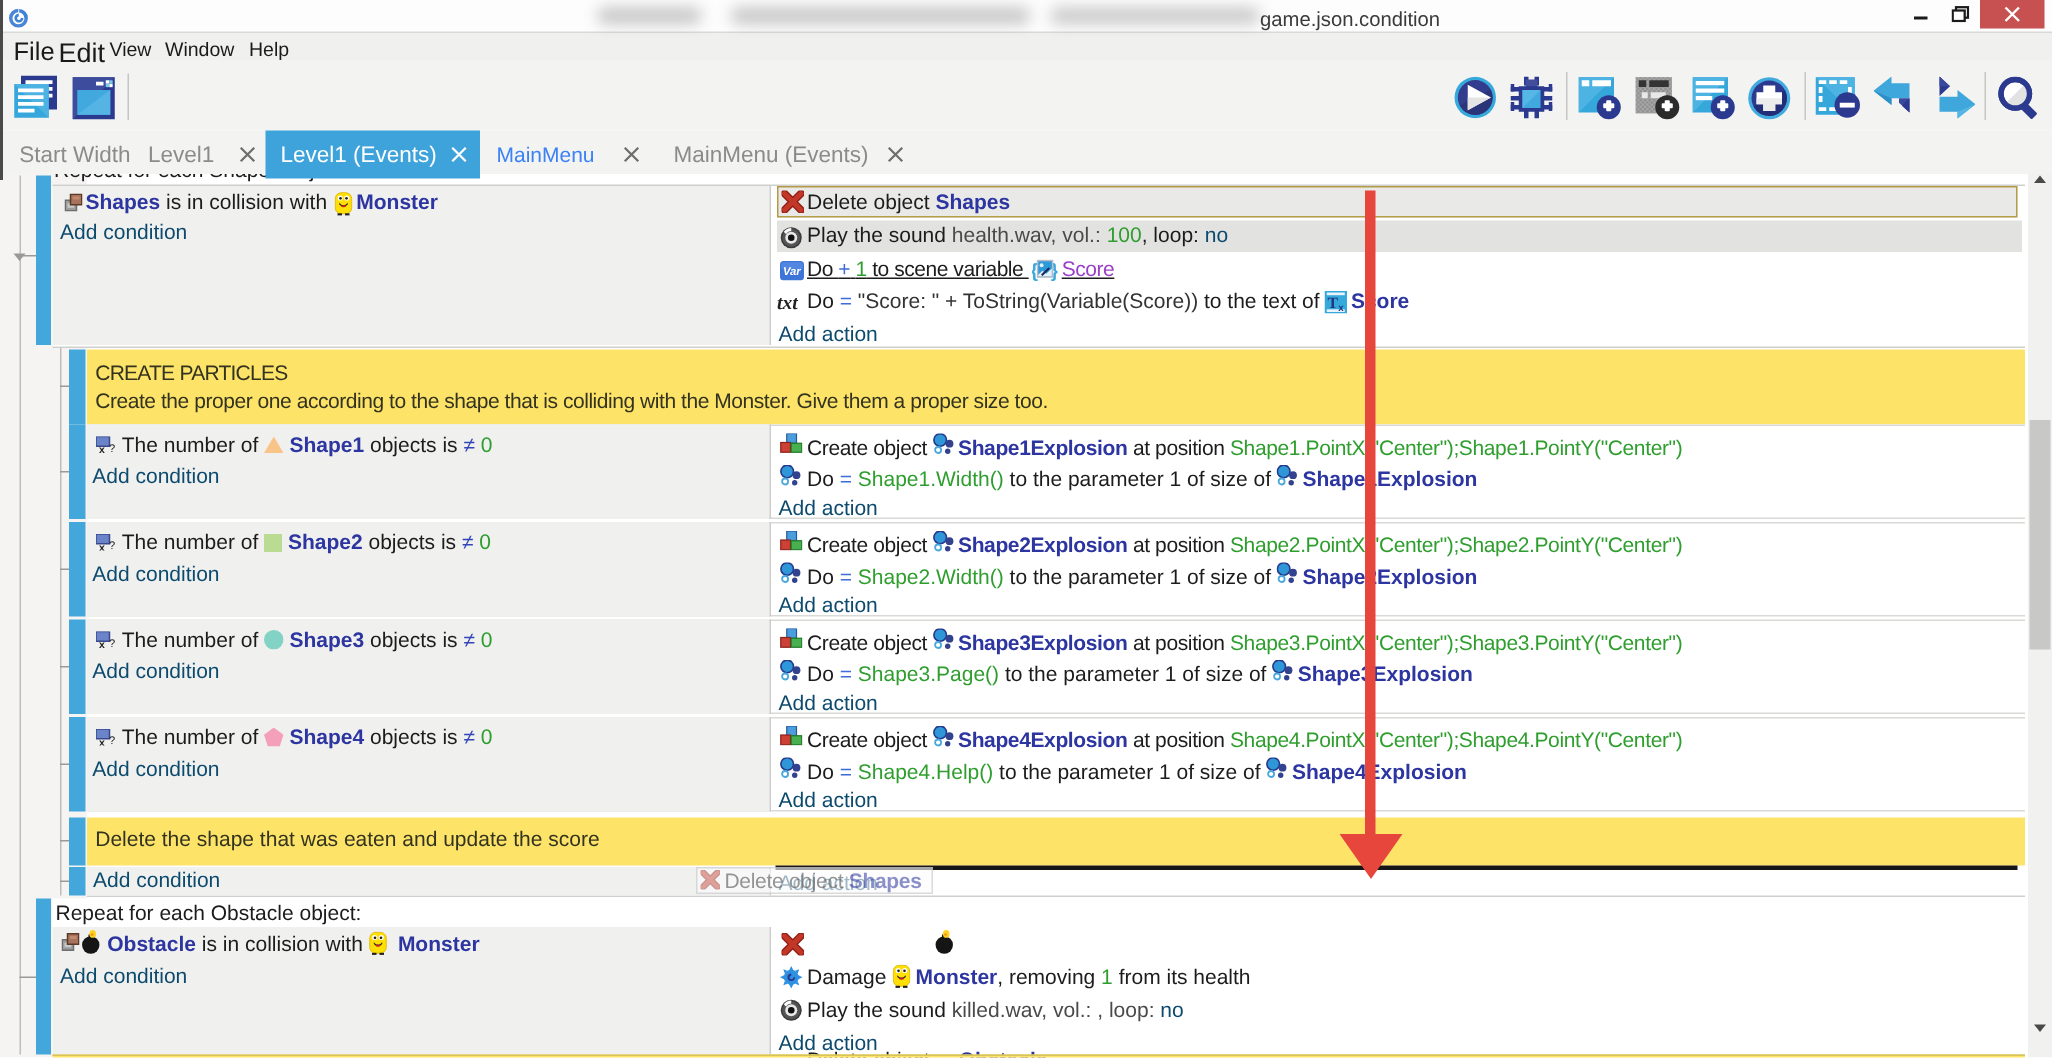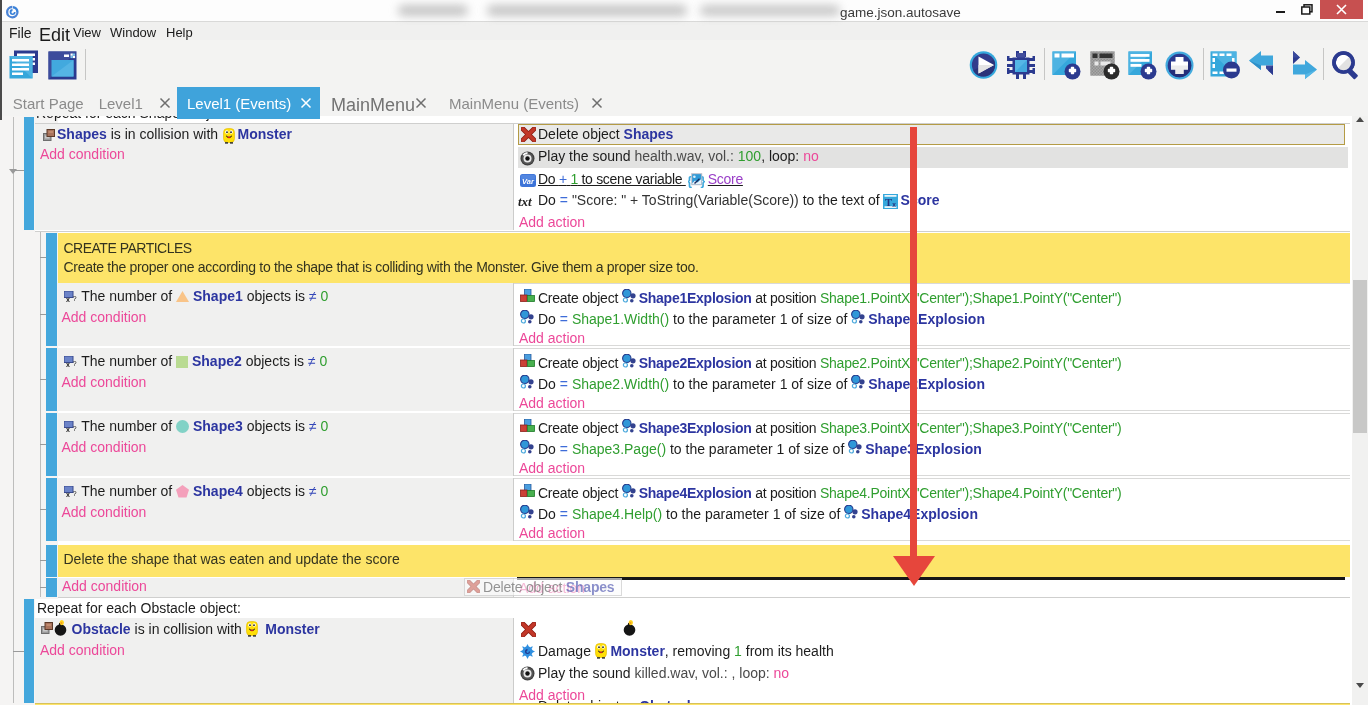--- a/index.html
+++ b/index.html
@@ -1,21 +1,21 @@
 <!DOCTYPE html>
 <html><head>
 <meta charset="utf-8">
 <style>
 html,body{margin:0;padding:0;}
 body{width:1368px;height:705px;position:relative;overflow:hidden;background:#fff;font-family:"Liberation Sans",sans-serif;}
 .abs{position:absolute;}
 .t{position:absolute;font-size:14px;line-height:15px;white-space:nowrap;color:#1c1c1c;}
 .b{font-weight:bold;color:#2c35a0;}
 .g{color:#2f9e2f;}
-.gr{color:#ec4899;text-align:right;}
+.gr{color:#0c4a6e;text-align:right;}
 .pg{color:#4a4a4a;}
 .pu{color:#9a3fc8;}
 .op{color:#3e6cd8;}
 .ic{position:absolute;}
 </style>
 </head>
 <body>
 
 <div class="abs" id="panel" style="left:0;top:112px;width:1368px;height:593px;background:#fff;z-index:1;"></div>
 <div class="abs" style="left:0;top:112px;width:58px;height:593px;background:#f5f4f3;z-index:1;"></div>
@@ -357,33 +357,33 @@
 
 <svg class="abs" style="left:5px;top:5px;z-index:11;" width="15" height="14" viewBox="0 0 15 14">
     <path d="M7.8 1 A6 6 0 0 1 13.6 7 L11.2 7 A3.6 3.6 0 0 0 7.8 3.4 Z" fill="#3b82d8"></path>
     <path d="M13.6 7 A6.3 6.3 0 1 1 7.2 0.8 L7.2 3.2 A4 4 0 1 0 11.3 7 Z" fill="#2a6fd0" opacity="0.85"></path>
     <path d="M10.6 7 A3 3 0 1 1 7.5 4 L7.5 6 A1.2 1.2 0 1 0 8.8 7 Z" fill="#3b82d8"></path>
   </svg>
 
 <div class="abs" style="left:398px;top:5px;width:70px;height:11px;background:#a2a2a2;border-radius:6px;filter:blur(5px);opacity:0.62;z-index:11;"></div>
 <div class="abs" style="left:487px;top:5px;width:200px;height:11px;background:#a2a2a2;border-radius:6px;filter:blur(5px);opacity:0.62;z-index:11;"></div>
 <div class="abs" style="left:700px;top:5px;width:140px;height:11px;background:#a2a2a2;border-radius:6px;filter:blur(5px);opacity:0.58;z-index:11;"></div>
-<div class="abs" style="left:840px;top:4.5px;z-index:12;font-size:13.5px;color:#3a3a3a;white-space:nowrap;">game.json.autosave</div>
+<div class="abs" style="left:840px;top:4.5px;z-index:12;font-size:13.5px;color:#3a3a3a;white-space:nowrap;">game.json.condition</div>
 
 <div class="abs" style="left:1275.5px;top:10.8px;width:9px;height:2.3px;background:#1a1a1a;z-index:12;"></div>
 <svg class="abs" style="left:1300.5px;top:3.5px;z-index:12;" width="12" height="11" viewBox="0 0 12 11">
     <rect x="3" y="0.8" width="8" height="7" fill="none" stroke="#1a1a1a" stroke-width="1.5"></rect>
     <rect x="0.8" y="3" width="8" height="7" fill="#fdfdfd" stroke="#1a1a1a" stroke-width="1.5"></rect>
   </svg>
 <div class="abs" style="left:1319.5px;top:0;width:43px;height:19.2px;background:#c75050;z-index:12;"></div>
 <svg class="abs" style="left:1335.5px;top:4.2px;z-index:13;" width="11" height="11" viewBox="0 0 11 11">
     <path d="M1 1 L10 10 M10 1 L1 10" stroke="#fff" stroke-width="1.6"></path>
   </svg>
 
-<div class="abs" style="left:9px;top:25px;z-index:11;font-size:14px;color:#1a1a1a;">File</div>
+<div class="abs" style="left:9px;top:25px;z-index:11;font-size:17px;color:#1a1a1a;">File</div>
 <div class="abs" style="left:39px;top:25px;z-index:11;font-size:18px;color:#1a1a1a;">Edit</div>
 <div class="abs" style="left:73px;top:25px;z-index:11;font-size:13px;color:#1a1a1a;">View</div>
 <div class="abs" style="left:110px;top:25px;z-index:11;font-size:13px;color:#1a1a1a;">Window</div>
 <div class="abs" style="left:166px;top:25px;z-index:11;font-size:13px;color:#1a1a1a;">Help</div>
 
 <svg class="abs" style="left:9px;top:50px;z-index:11;" width="30" height="29" viewBox="0 0 30 29">
     <rect x="5" y="0.5" width="24" height="22.5" fill="#2b3a8f"></rect>
     <rect x="8" y="3.5" width="18" height="2.5" fill="#fff"></rect>
     <rect x="8" y="8" width="18" height="2.5" fill="#fff"></rect>
     <rect x="8" y="12.5" width="18" height="2.5" fill="#fff"></rect>
@@ -509,30 +509,30 @@
   </svg>
 <div class="abs" style="left:1322.5px;top:48px;width:1px;height:32px;background:#c6c6c5;z-index:11;"></div>
 <svg class="abs" style="left:1331px;top:51px;z-index:11;" width="30" height="29" viewBox="0 0 30 29">
     <circle cx="12.5" cy="11.5" r="9.5" fill="#fff" stroke="#2b3a8f" stroke-width="3.6"></circle>
     <path d="M5.8 18.2 A9.5 9.5 0 0 0 19.2 4.8 Z" fill="#e2e2e2"></path>
     <circle cx="12.5" cy="11.5" r="9.5" fill="none" stroke="#2b3a8f" stroke-width="3.6"></circle>
     <rect x="19.5" y="17" width="11" height="5.5" rx="1" transform="rotate(45 19.5 17)" fill="#2b3a8f"></rect>
   </svg>
 
 <div class="abs" style="left:177px;top:87px;width:143px;height:31.5px;background:#3fa3db;z-index:11;"></div>
-<div class="abs" style="left:12.8px;top:95px;z-index:11;font-size:15px;color:#8b8b8b;">Start Page</div>
+<div class="abs" style="left:12.8px;top:95px;z-index:11;font-size:15px;color:#8b8b8b;">Start Width</div>
 <div class="abs" style="left:98.7px;top:95px;z-index:11;font-size:15px;color:#8b8b8b;">Level1</div>
 <svg class="abs" style="left:158.5px;top:97px;z-index:11;" width="12" height="12" viewBox="0 0 12 12">
     <path d="M1.5 1.5 L10.5 10.5 M10.5 1.5 L1.5 10.5" stroke="#6e6e6e" stroke-width="1.5"></path>
   </svg>
 <div class="abs" style="left:187px;top:95px;z-index:12;font-size:15px;color:#fff;">Level1 (Events)</div>
 <svg class="abs" style="left:300px;top:97px;z-index:12;" width="12" height="12" viewBox="0 0 12 12">
     <path d="M1.5 1.5 L10.5 10.5 M10.5 1.5 L1.5 10.5" stroke="#fff" stroke-width="1.5"></path>
   </svg>
-<div class="abs" style="left:331px;top:95px;z-index:11;font-size:18px;color:#737373;">MainMenu</div>
+<div class="abs" style="left:331px;top:95px;z-index:11;font-size:14px;color:#3b82f6;">MainMenu</div>
 <svg class="abs" style="left:414.5px;top:97px;z-index:11;" width="12" height="12" viewBox="0 0 12 12">
     <path d="M1.5 1.5 L10.5 10.5 M10.5 1.5 L1.5 10.5" stroke="#6e6e6e" stroke-width="1.5"></path>
   </svg>
 <div class="abs" style="left:449px;top:95px;z-index:11;font-size:15px;color:#8b8b8b;">MainMenu (Events)</div>
 <svg class="abs" style="left:590.5px;top:97px;z-index:11;" width="12" height="12" viewBox="0 0 12 12">
     <path d="M1.5 1.5 L10.5 10.5 M10.5 1.5 L1.5 10.5" stroke="#6e6e6e" stroke-width="1.5"></path>
   </svg>
 
 <div class="abs" style="left:517px;top:577px;width:828px;height:2.5px;background:#161616;z-index:24;"></div>
 <div class="abs" style="left:464px;top:577.5px;width:158px;height:18px;background:rgba(252,252,252,0.62);border:1px solid rgba(175,175,175,0.45);box-sizing:border-box;z-index:25;"></div>

